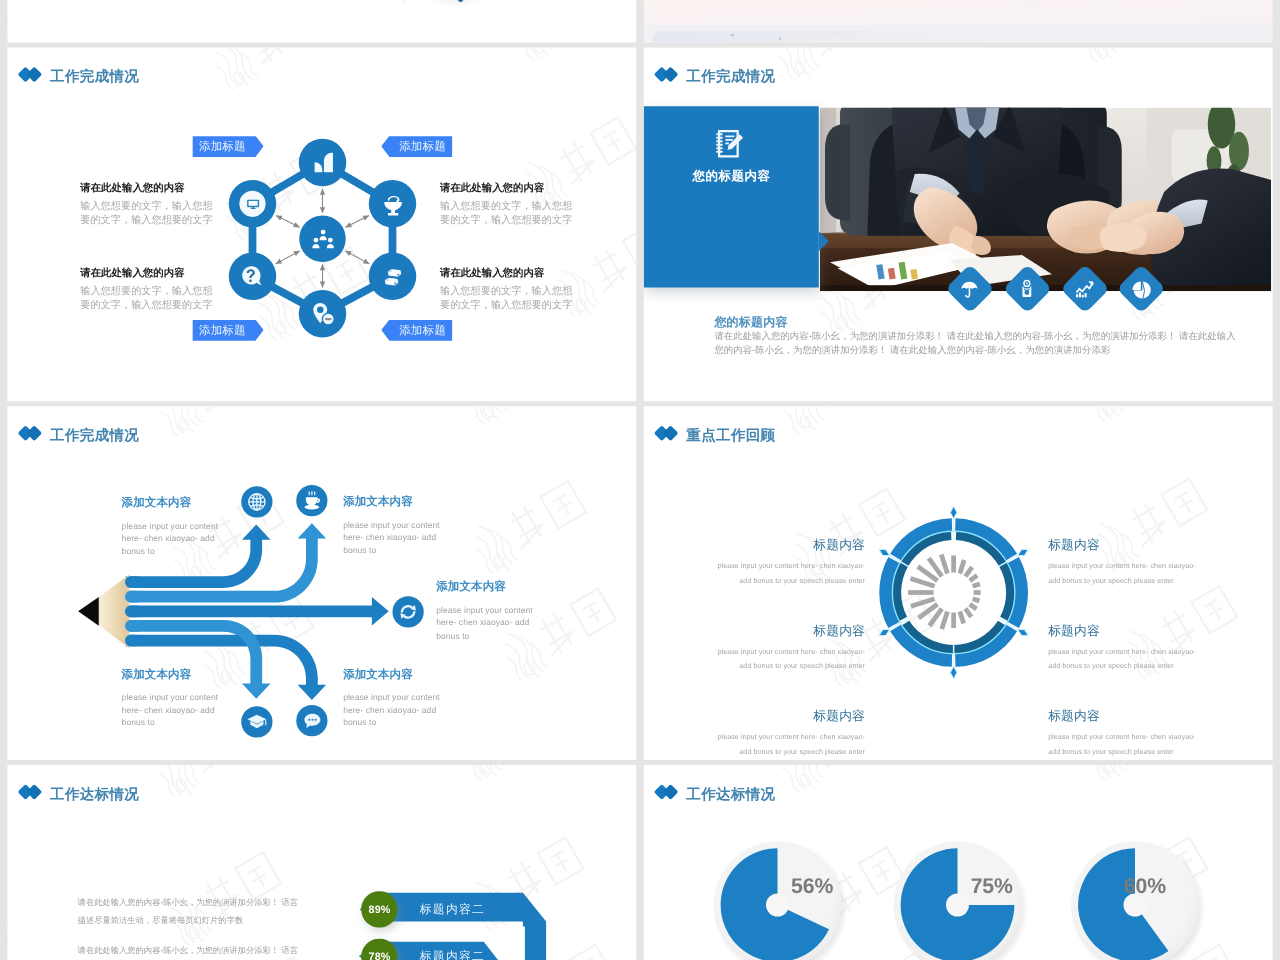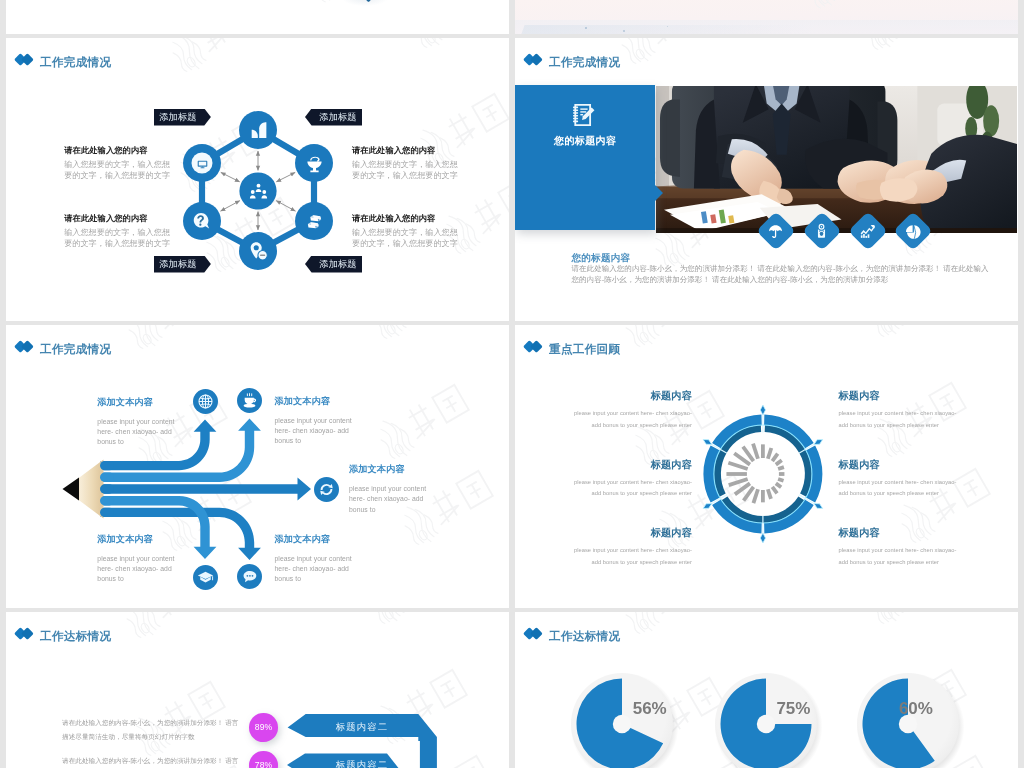--- a/index.html
+++ b/index.html
@@ -9,41 +9,41 @@
 .slide { position:absolute; background:#ffffff; overflow:hidden; }
 
 .s-title { position:absolute; left:0px; height:13px; }
 .tdia { position:absolute; left:0; top:0; width:20px; height:13px; }
 .tdia i { position:absolute; top:1.0px; width:8.8px; height:8.8px; background:#1479bf; transform:rotate(45deg); border-radius:1.6px; display:block; }
 .tdia i.a { left:10.2px; }
 .tdia i.b { left:16.9px; background:#1171b3; }
 .tlabel { position:absolute; left:34.1px; top:0.4px; font-size:11.6px; font-weight:700; color:#4485b0; letter-spacing:0.28px; white-space:nowrap; line-height:15px; }
 
 .hexsvg { position:absolute; left:0; top:0; }
-.banner { position:absolute; height:17px; background:#0f172a; color:#eaf5fd; font-size:9.2px; letter-spacing:0.15px; line-height:17.5px; text-align:center; }
+.banner { position:absolute; height:17px; background:#3b82f6; color:#eaf5fd; font-size:9.2px; letter-spacing:0.15px; line-height:17.5px; text-align:center; }
 .banner.r { clip-path:polygon(0 0, 88.5% 0, 100% 50%, 88.5% 100%, 0 100%); padding-right:9px;}
 .banner.l { clip-path:polygon(11.5% 0, 100% 0, 100% 100%, 11.5% 100%, 0 50%); padding-left:9px;}
 .htxt { position:absolute; }
 .htxt .h { font-size:8.3px; font-weight:700; color:#222; letter-spacing:0.05px; line-height:11px; }
 .htxt .b { font-size:8.1px; color:#a6a6a6; line-height:10.8px; margin-top:4.5px; letter-spacing:0.05px; }
 
 .photo { position:absolute; overflow:hidden; }
 .bluepanel { position:absolute; background:#1b79bd; }
 .bp-h { position:absolute; text-align:center; color:#fff; font-size:10px; font-weight:700; letter-spacing:0.4px;}
 .bp-b { position:absolute; color:#dcecf8; font-size:7.6px; line-height:12.2px; text-align:center; letter-spacing:0.05px;}
 .dmd { position:absolute; background:#2380c2; transform:rotate(45deg); border-radius:6px; }
 .pb-h { position:absolute; color:#4d90bf; font-size:9.6px; font-weight:700; letter-spacing:0.2px; }
 .pb-b { position:absolute; color:#9b9b9b; font-size:7.5px; line-height:10.8px; letter-spacing:0.05px; }
 
-.citem-h { color:#2f7098; font-size:10.2px; font-weight:700; letter-spacing:0.15px; white-space:nowrap; }
+.citem-h { color:#2f7098; font-size:10.2px; font-weight:400; letter-spacing:0.15px; white-space:nowrap;margin-top:40px; }
 .citem-b { color:#a6a6a6; font-size:5.75px; line-height:11.5px; letter-spacing:0.03px; margin-top:5px; }
 
 .aintro { position:absolute; color:#8e8e8e; font-size:7.4px; line-height:15.8px; text-align:center; letter-spacing:0.05px; }
 .arow-b { position:absolute; color:#9b9b9b; font-size:6.6px; line-height:14.4px; letter-spacing:0.03px; }
-.pcircle { position:absolute; border-radius:50%; background:#d946ef; color:#fff; font-size:8.6px; font-weight:400; display:flex; align-items:center; justify-content:center; box-shadow:2px 3px 7px rgba(130,140,150,0.35); letter-spacing:0.1px;}
+.pcircle { position:absolute; border-radius:50%; background:#4d7c0f; color:#fff; font-size:8.6px; font-weight:700; display:flex; align-items:center; justify-content:center; box-shadow:2px 3px 7px rgba(130,140,150,0.35); letter-spacing:0.1px;margin-left:40px;}
 .alabel { position:absolute; color:#eaf5fd; font-size:9.4px; letter-spacing:1.1px; white-space:nowrap; }
 .pielabel { position:absolute; color:#7b7b7b; font-size:17px; font-weight:700; letter-spacing:-0.1px; }
 
 
 .wm { position:absolute; pointer-events:none; opacity:0.85; }
 .wm svg { display:block; }
 
 </style>
 </head>
 <body>

